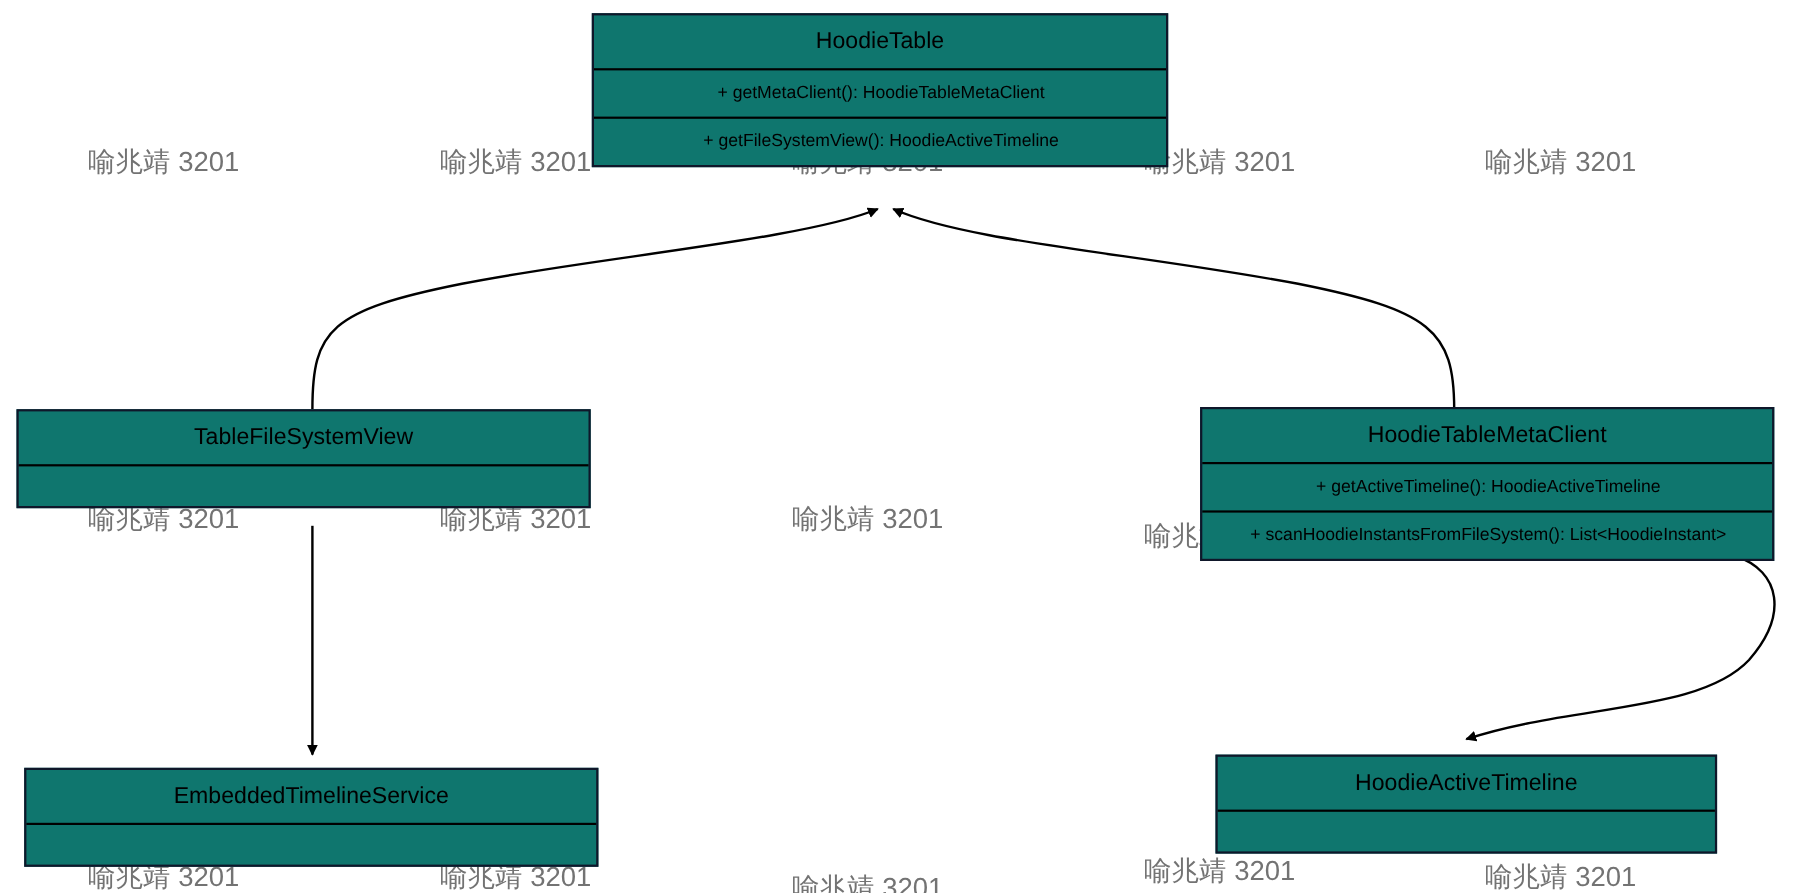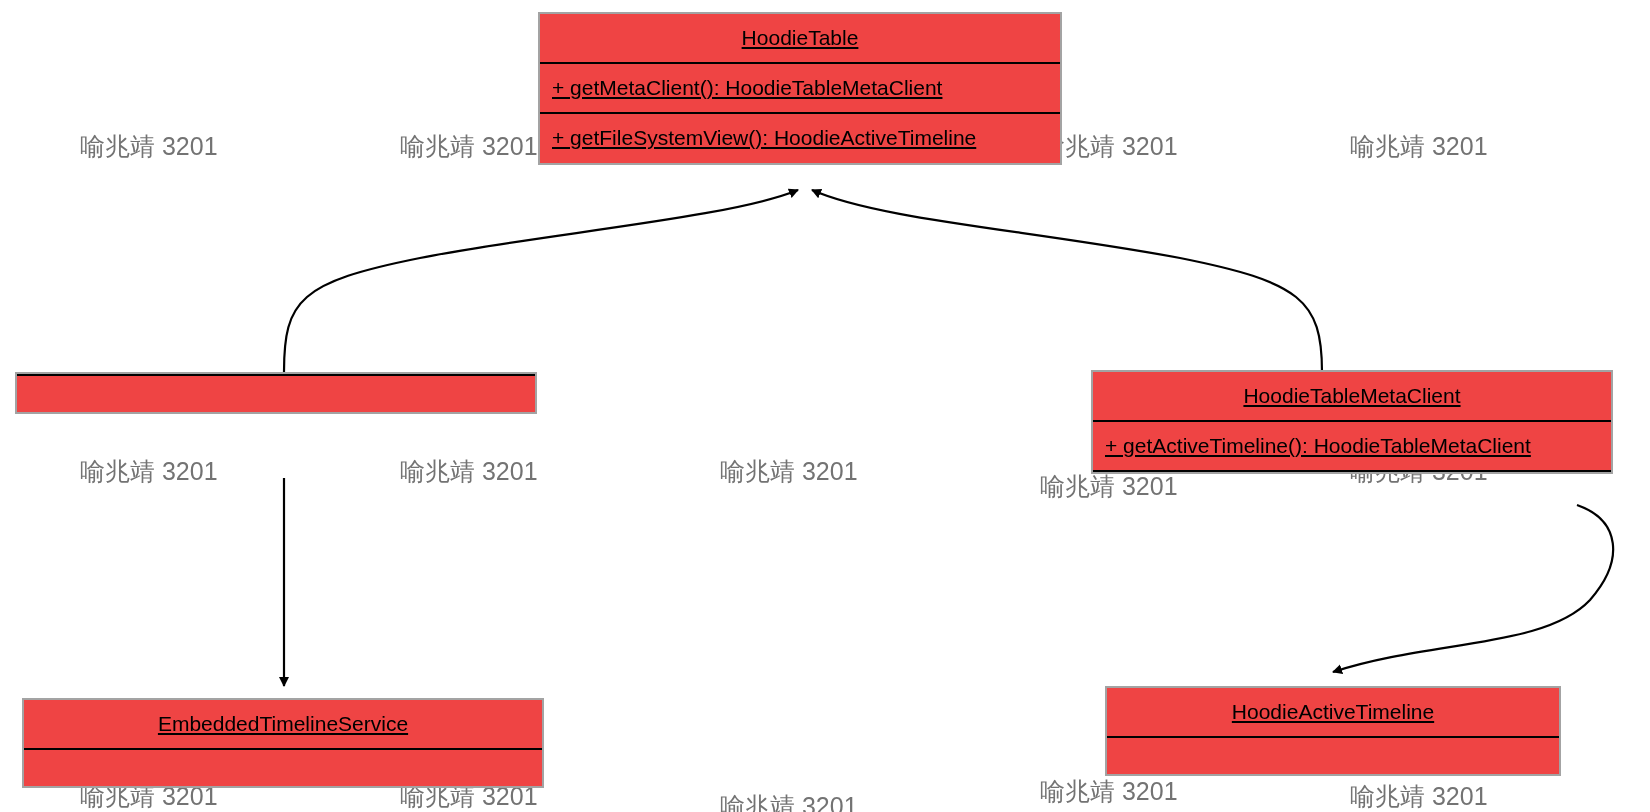--- a/index.html
+++ b/index.html
@@ -26,44 +26,43 @@
     font-size: 25px;
     font-family: "Liberation Sans", sans-serif;
     white-space: nowrap;
     user-select: none;
     pointer-events: none;
     z-index: 1;
   }
   .umlbox {
     position: absolute;
     box-sizing: border-box;
-    border: 2px solid #a3a3a3;
-    background: #ef4444;
+    border: 2px solid #0f172a;
+    background: #0f766e;
     z-index: 3;
-    text-decoration: underline;
   }
   .uml-title {
     box-sizing: border-box;
     text-align: center;
     font-size: 21px;
     color: #000000;
     padding: 12px 8px 12px 8px;
     white-space: nowrap;
     overflow: hidden;
   }
   .uml-sep {
     height: 0;
     border-top: 2px solid #000000;
   }
   .uml-row {
     box-sizing: border-box;
-    font-size: 21px;
+    font-size: 16px;
     color: #000000;
     padding: 11px 10px 11px 12px;
-    text-align: left;
+    text-align: center;
     line-height: 1.25;
     border-radius: 23px;
   }
   .uml-row.empty {
     padding: 0;
     height: 36px;
   }
   svg.edges {
     position: absolute;
     left: 0; top: 0;
@@ -112,29 +111,31 @@
 
   <div class="umlbox" style="left:538px; top:12px; width:524px;">
     <div class="uml-title">HoodieTable</div>
     <div class="uml-sep"></div>
     <div class="uml-row">+ getMetaClient(): HoodieTableMetaClient</div>
     <div class="uml-sep"></div>
     <div class="uml-row">+ getFileSystemView(): HoodieActiveTimeline</div>
   </div>
 
   <div class="umlbox" style="left:15px; top:372px; width:522px;">
+    <div class="uml-title">TableFileSystemView</div>
     <div class="uml-sep"></div>
     <div class="uml-row empty"></div>
   </div>
 
   <div class="umlbox" style="left:1091px; top:370px; width:522px;">
     <div class="uml-title">HoodieTableMetaClient</div>
     <div class="uml-sep"></div>
-    <div class="uml-row">+ getActiveTimeline(): HoodieTableMetaClient</div>
+    <div class="uml-row">+ getActiveTimeline(): HoodieActiveTimeline</div>
     <div class="uml-sep"></div>
+    <div class="uml-row">+ scanHoodieInstantsFromFileSystem(): List&lt;HoodieInstant&gt;</div>
   </div>
 
   <div class="umlbox" style="left:22px; top:698px; width:522px;">
     <div class="uml-title">EmbeddedTimelineService</div>
     <div class="uml-sep"></div>
     <div class="uml-row empty"></div>
   </div>
 
   <div class="umlbox" style="left:1105px; top:686px; width:456px;">
     <div class="uml-title">HoodieActiveTimeline</div>

